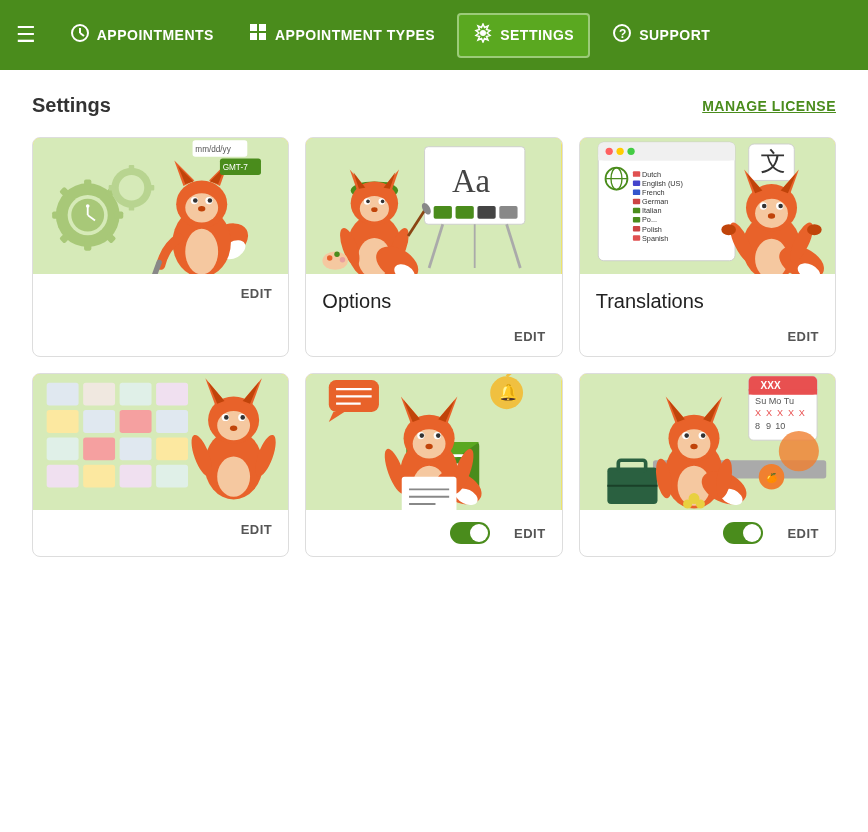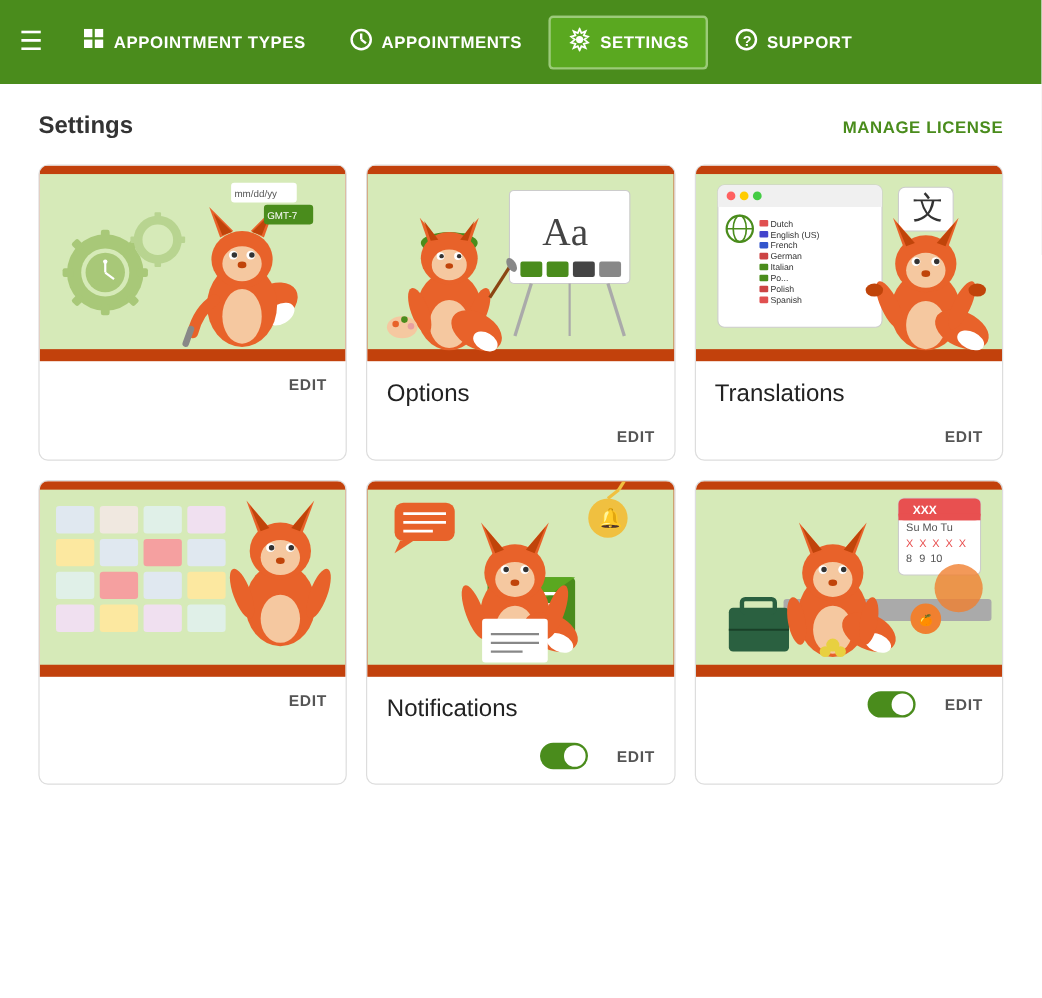--- a/index.html
+++ b/index.html
@@ -64,40 +64,42 @@
       font-size: 20px;
       color: #333;
     }
     .manage-license {
       color: #4a8c1c;
       font-weight: bold;
       font-size: 14px;
       letter-spacing: 0.5px;
       cursor: pointer;
       text-transform: uppercase;
+      text-decoration: underline;
     }
 
     
     .cards-grid {
       display: grid;
       grid-template-columns: repeat(3, 1fr);
       gap: 16px;
     }
 
     
     .card {
       border: 1px solid #ddd;
       border-radius: 8px;
       overflow: hidden;
       background: white;
     }
     .card-image {
-      background: #c2410c;
-      height: 163px;
+      background: #fde047;
+      height: 136px;
       display: flex;
+      align-items: center;
       justify-content: center;
       position: relative;
       overflow: hidden;
     }
     .card-body {
       padding: 16px 16px 0 16px;
     }
     .card-title {
       font-size: 20px;
       color: #222;
@@ -145,39 +147,39 @@
     }
   </style>
 </head>
 <body>
 
 <nav>
   <div class="nav-hamburger">☰</div>
 
   <div class="nav-item">
     <span class="nav-icon">
+      <svg width="20" height="20" viewBox="0 0 20 20" fill="white">
+        <circle cx="10" cy="10" r="8" stroke="white" stroke-width="2" fill="none"></circle>
+        <line x1="10" y1="5" x2="10" y2="10" stroke="white" stroke-width="2"></line>
+        <line x1="10" y1="10" x2="14" y2="13" stroke="white" stroke-width="2"></line>
+      </svg>
+    </span>
+    <span>APPOINTMENTS</span>
+  </div>
+
+  <div class="nav-item">
+    <span class="nav-icon">
       <svg width="18" height="18" viewBox="0 0 18 18" fill="white">
         <rect x="0" y="0" width="7" height="7" fill="white"></rect>
         <rect x="9" y="0" width="7" height="7" fill="white"></rect>
         <rect x="0" y="9" width="7" height="7" fill="white"></rect>
         <rect x="9" y="9" width="7" height="7" fill="white"></rect>
       </svg>
     </span>
     <span>APPOINTMENT TYPES</span>
-  </div>
-
-  <div class="nav-item">
-    <span class="nav-icon">
-      <svg width="20" height="20" viewBox="0 0 20 20" fill="white">
-        <circle cx="10" cy="10" r="8" stroke="white" stroke-width="2" fill="none"></circle>
-        <line x1="10" y1="5" x2="10" y2="10" stroke="white" stroke-width="2"></line>
-        <line x1="10" y1="10" x2="14" y2="13" stroke="white" stroke-width="2"></line>
-      </svg>
-    </span>
-    <span>APPOINTMENTS</span>
   </div>
 
   <div class="nav-item active">
     <span class="nav-icon">
       <svg width="20" height="20" viewBox="0 0 20 20" fill="white">
         <circle cx="10" cy="10" r="3" fill="white"></circle>
         <path d="M10 1 L11.5 4.5 L15 3 L13.5 6.5 L17 7.5 L14 10 L17 12.5 L13.5 13.5 L15 17 L11.5 15.5 L10 19 L8.5 15.5 L5 17 L6.5 13.5 L3 12.5 L6 10 L3 7.5 L6.5 6.5 L5 3 L8.5 4.5 Z" fill="none" stroke="white" stroke-width="1.5"></path>
       </svg>
     </span>
     <span>SETTINGS</span>
@@ -526,23 +528,20 @@
             <ellipse cx="18" cy="102" rx="8" ry="26" fill="#e8622a" transform="rotate(-20 18 102)"></ellipse>
             <ellipse cx="92" cy="102" rx="8" ry="26" fill="#e8622a" transform="rotate(20 92 102)"></ellipse>
 
             <rect x="25" y="108" width="60" height="40" fill="white" rx="3"></rect>
             <line x1="33" y1="122" x2="77" y2="122" stroke="#888" stroke-width="2"></line>
             <line x1="33" y1="130" x2="77" y2="130" stroke="#888" stroke-width="2"></line>
             <line x1="33" y1="138" x2="62" y2="138" stroke="#888" stroke-width="2"></line>
           </g>
         </svg>
       </div>
-      <div class="card-body">
-        <h3 class="card-title">Notifications</h3>
-      </div>
       <div class="card-footer">
         <div class="toggle"></div>
         <button class="edit-btn">EDIT</button>
       </div>
     </div>
 
     <div class="card">
       <div class="card-image">
         <svg viewBox="0 0 280 160" width="280" height="160" xmlns="http://www.w3.org/2000/svg">
           <rect width="280" height="160" fill="#d6eab8"></rect>

